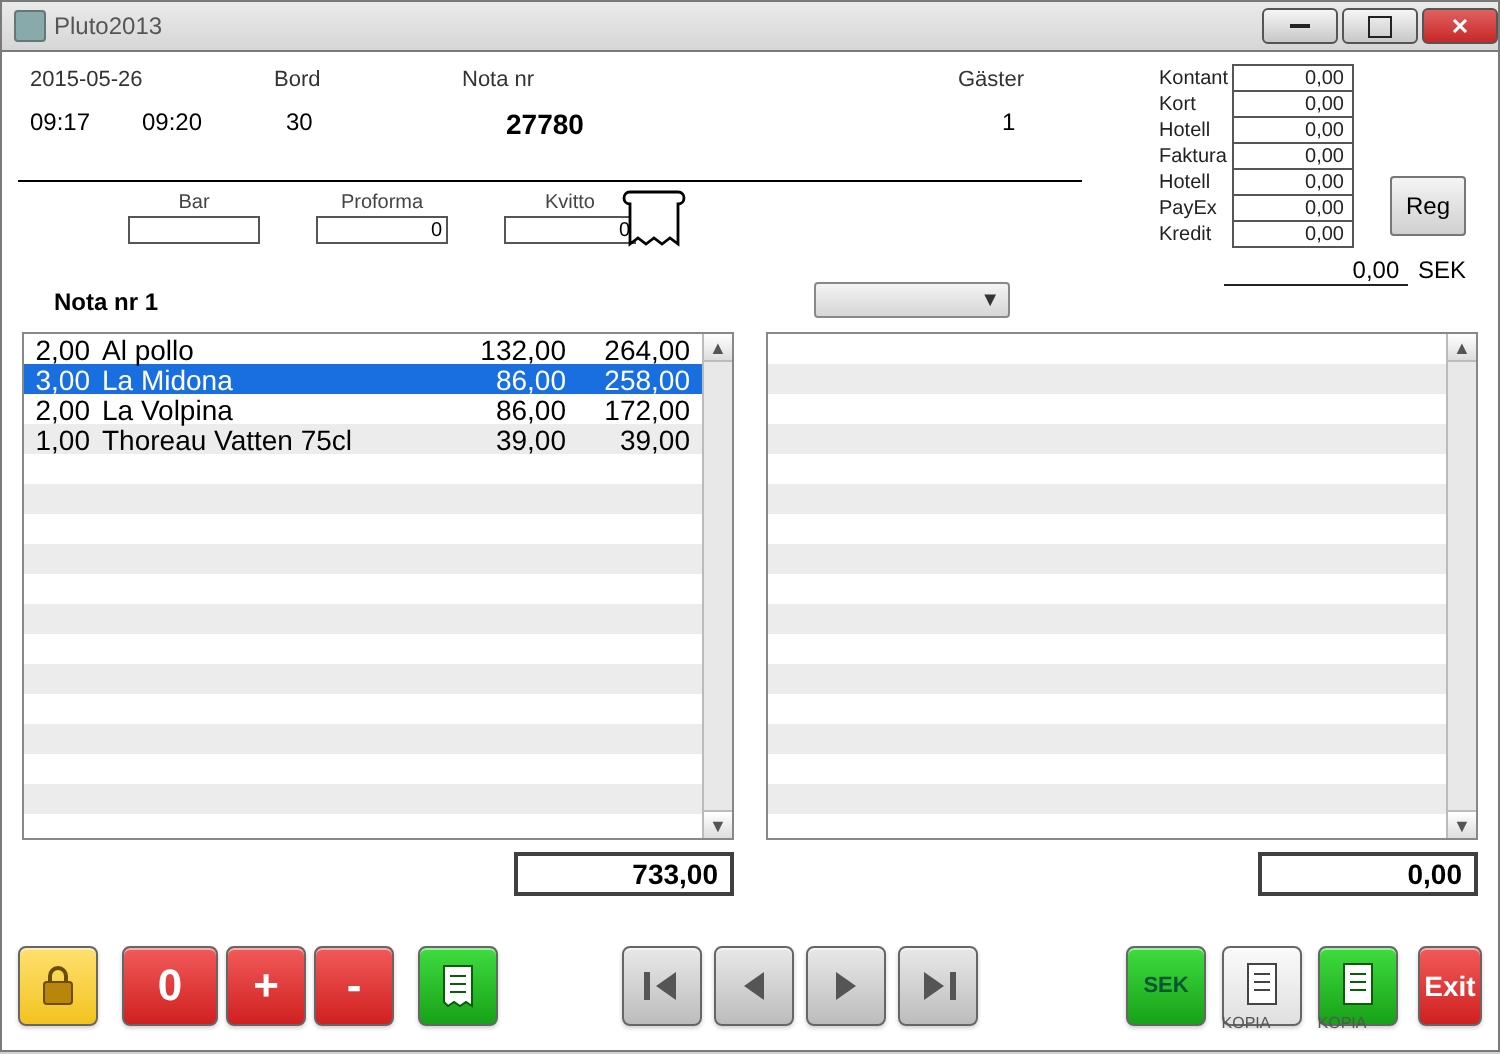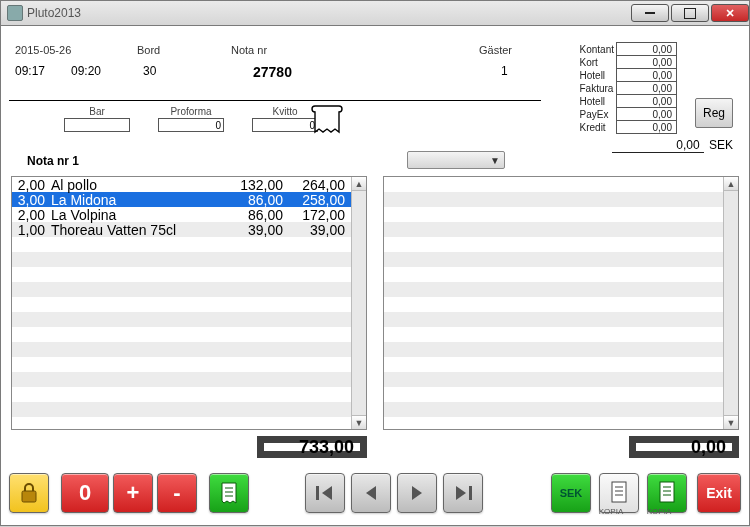--- a/index.html
+++ b/index.html
@@ -40,21 +40,21 @@
   }
   .winbtn.close::after{content:"✕"; font-weight:bold; font-size:11px;}
 
   
   .client {
     background: #fff;
     border: 1px solid #7a7a7a;
     border-top: none;
     height: 500px;
     position: relative;
-    padding: 16px 8px;
+    padding: 6px 8px;
   }
 
   
   .hdr {
     position: relative;
     height: 96px;
   }
   .hdr-line { position:absolute; left:0; right:200px; top:58px; height:1px; background:#000; }
   .hdr .col { position:absolute; text-align:left; }
   .label { color:#333; font-size:11px; }
@@ -142,23 +142,23 @@
   .row.sel { background:#1a6fe0; color:#fff; }
   .row .q  { width:36px; text-align:right; padding-right:3px;}
   .row .nm { flex:1; padding-left:3px;}
   .row .p1 { width:66px; text-align:right; padding-right:6px;}
   .row .p2 { width:62px; text-align:right; padding-right:6px;}
 
   
   .sums { display:flex; gap:16px; margin-top:6px; padding:0 2px;}
   .sums .half { flex:1; display:flex; justify-content:flex-end;}
   .sumbox {
-    width:110px; height:22px; border:7px solid #404040; background:#fff;
+    width:110px; height:22px; border:2px solid #404040; background:#fff;
     display:flex; align-items:center; justify-content:flex-end;
-    font-weight:bold; font-size:18px; padding-right:6px;
+    font-weight:bold; font-size:14px; padding-right:6px;
   }
 
   
   .strip {
     position:absolute; left:8px; right:8px; bottom:10px; height:44px;
     display:flex; align-items:center;
   }
   .btn {
     height:40px; border-radius:4px; border:1px solid #666;
     display:flex; align-items:center; justify-content:center;
@@ -168,21 +168,21 @@
   .lock { width:40px; background:linear-gradient(#ffe070,#f2c31e); margin-right:12px;}
   .red  { background:linear-gradient(#f25a5a,#d02020); color:#fff;}
   .zero { width:48px;}
   .plus { width:40px; margin-left:4px;}
   .minus{ width:40px; margin-left:4px;}
   .green{ width:40px; margin-left:12px; background:linear-gradient(#3fdc3f,#17a117);}
   .grey { width:40px; margin-left:6px; background:linear-gradient(#e8e8e8,#bcbcbc);}
   .sek  { width:40px; margin-left:18px; background:linear-gradient(#3fdc3f,#17a117); font-size:11px;}
   .doc  { width:40px; margin-left:8px; background:linear-gradient(#fafafa,#e0e0e0);}
   .doc2 { width:40px; margin-left:8px; background:linear-gradient(#3fdc3f,#17a117);}
-  .exit { width:44px; margin-left:10px; background:linear-gradient(#f25a5a,#d02020); color:#fff; font-size:14px;}
+  .exit { width:32px; margin-left:10px; background:linear-gradient(#f25a5a,#d02020); color:#fff; font-size:14px;}
   .gap  { flex:1; }
   .tiny-label { position:absolute; font-size:8px; color:#555; bottom:-3px; width:40px; text-align:center;}
   .doc-wrap, .doc2-wrap { position:relative;border-radius:16px; }
 
   svg { display:block; }
 </style>
 </head>
 <body>
 
 <div class="titlebar">

